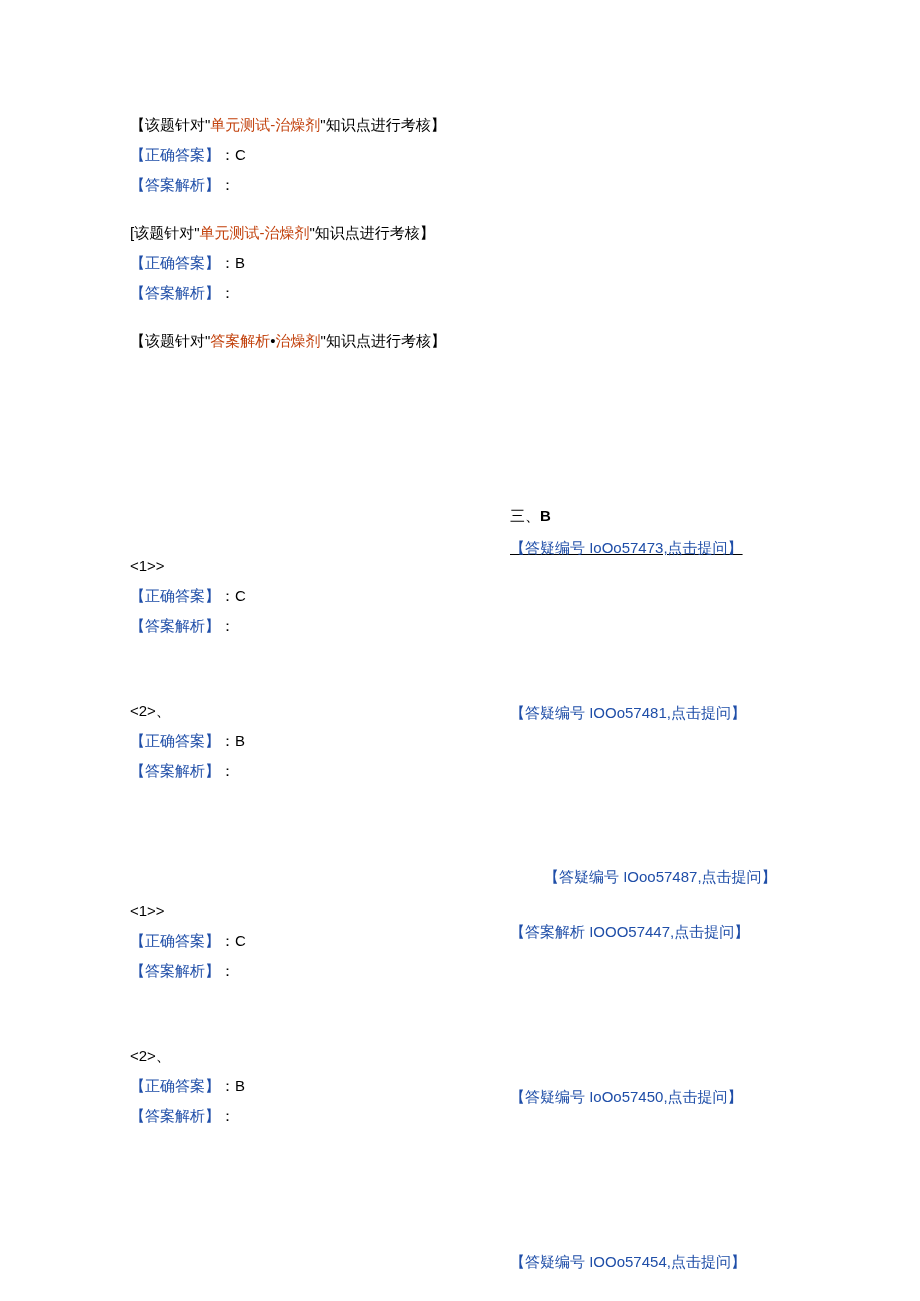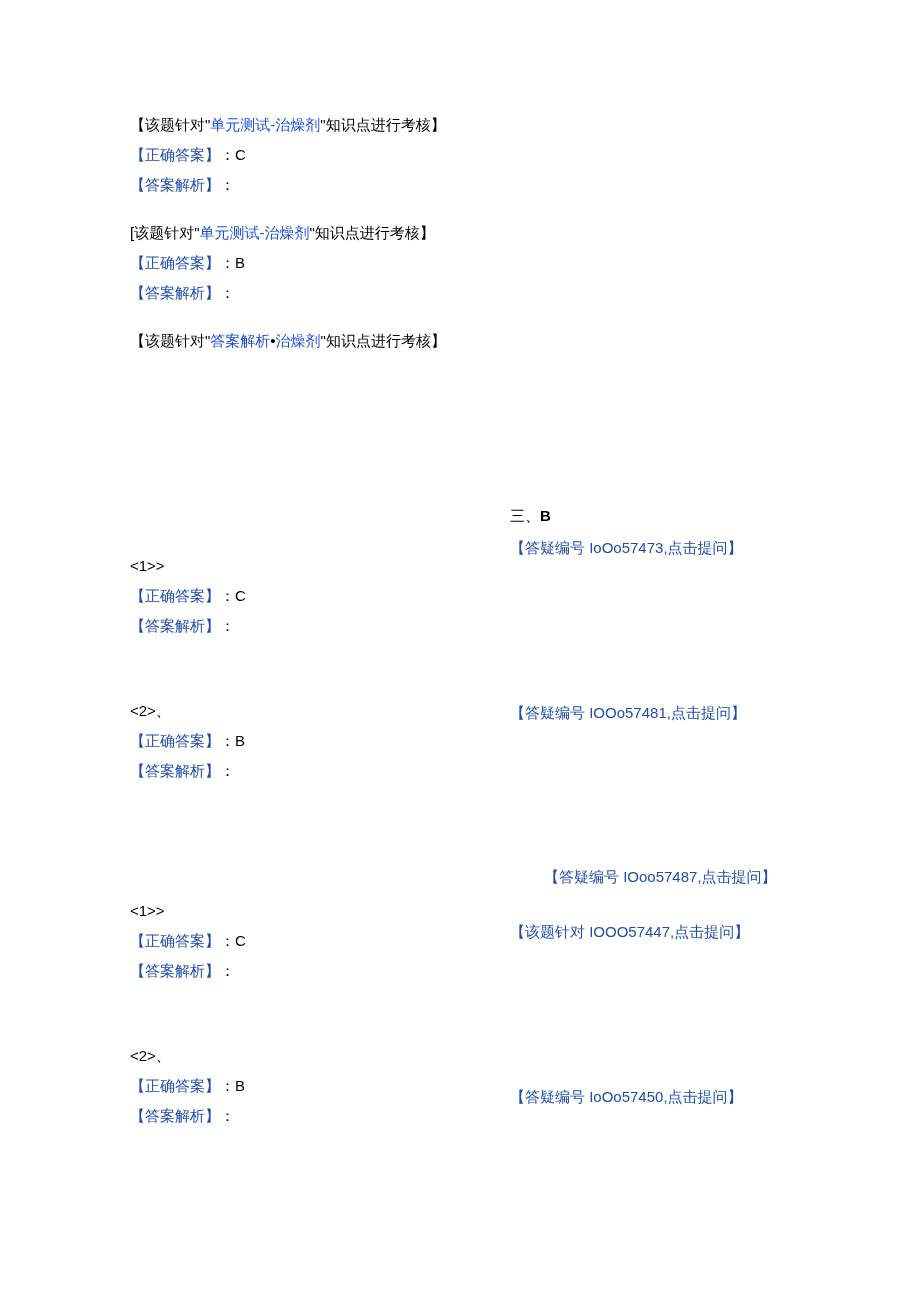--- a/index.html
+++ b/index.html
@@ -19,21 +19,21 @@
     position: relative;
   }
   .block {
     margin-bottom: 18px;
   }
   .line {
     white-space: nowrap;
   }
   .black { color: #000000; }
   .blue  { color: #1f4ea8; }
-  .green { color: #1d4ed8; }
+  .green { color: #c2410c; }
   .bold  { font-weight: bold; }
   .right-col {
     position: absolute;
     left: 510px;
   }
 </style>
 </head>
 <body>
 
 <div class="page">
@@ -66,21 +66,21 @@
     <div class="line">
       <span class="black">【该题针对"</span><span class="green">答案解析</span><span class="black">•</span><span class="green">治燥剂</span><span class="black">"知识点进行考核】</span>
     </div>
   </div>
 
 
   <div class="right-col line" style="top:478px;margin-top:23px;">
     <span class="black">三、</span><span class="black bold">B</span>
   </div>
 
-  <div class="right-col line" style="top:533px;">
+  <div class="right-col line" style="top:533px;text-decoration:underline;">
     <span class="blue">【答疑编号 IoOo57473,点击提问】</span>
   </div>
 
   <div class="block" style="margin-top:195px;">
     <div class="line black">&lt;1&gt;&gt;</div>
     <div class="line">
       <span class="blue">【正确答案】</span><span class="black">：C</span>
     </div>
     <div class="line">
       <span class="blue">【答案解析】</span><span class="black">：</span>
@@ -99,21 +99,21 @@
     <div class="line">
       <span class="blue">【答案解析】</span><span class="black">：</span>
     </div>
   </div>
 
   <div class="right-col line" style="top:862px;margin-left:34px;">
     <span class="blue">【答疑编号 IOoo57487,点击提问】</span>
   </div>
 
   <div class="right-col line" style="top:917px;">
-    <span class="blue">【该题针对 IOOO57447,点击提问】</span>
+    <span class="blue">【答案解析 IOOO57447,点击提问】</span>
   </div>
 
   <div class="block" style="margin-top:110px;">
     <div class="line black">&lt;1&gt;&gt;</div>
     <div class="line">
       <span class="blue">【正确答案】</span><span class="black">：C</span>
     </div>
     <div class="line">
       <span class="blue">【答案解析】</span><span class="black">：</span>
     </div>
@@ -126,14 +126,17 @@
   <div class="block" style="margin-top:55px;">
     <div class="line black">&lt;2&gt;、</div>
     <div class="line">
       <span class="blue">【正确答案】</span><span class="black">：B</span>
     </div>
     <div class="line">
       <span class="blue">【答案解析】</span><span class="black">：</span>
     </div>
   </div>
 
+  <div class="right-col line" style="top:1247px;">
+    <span class="blue">【答疑编号 IOOo57454,点击提问】</span>
+  </div>
 
 </div>
 
 </body></html>

